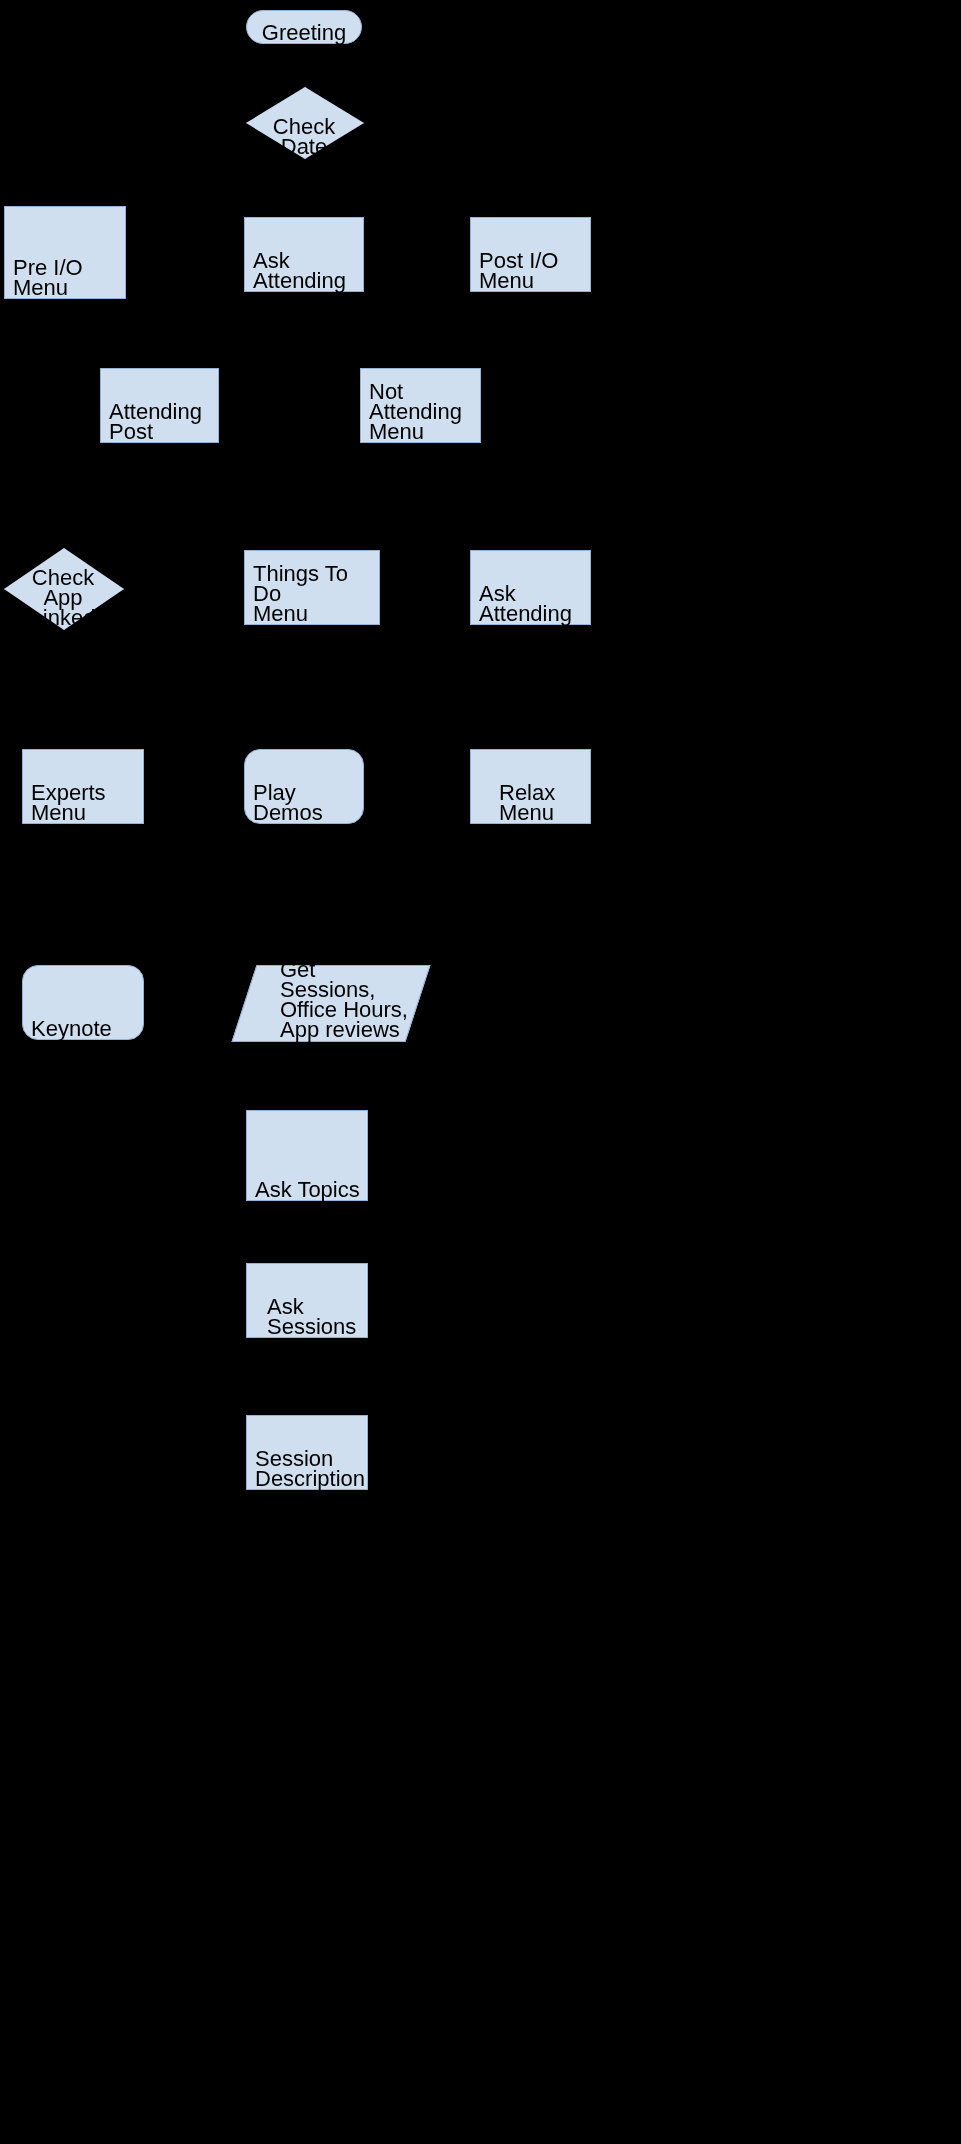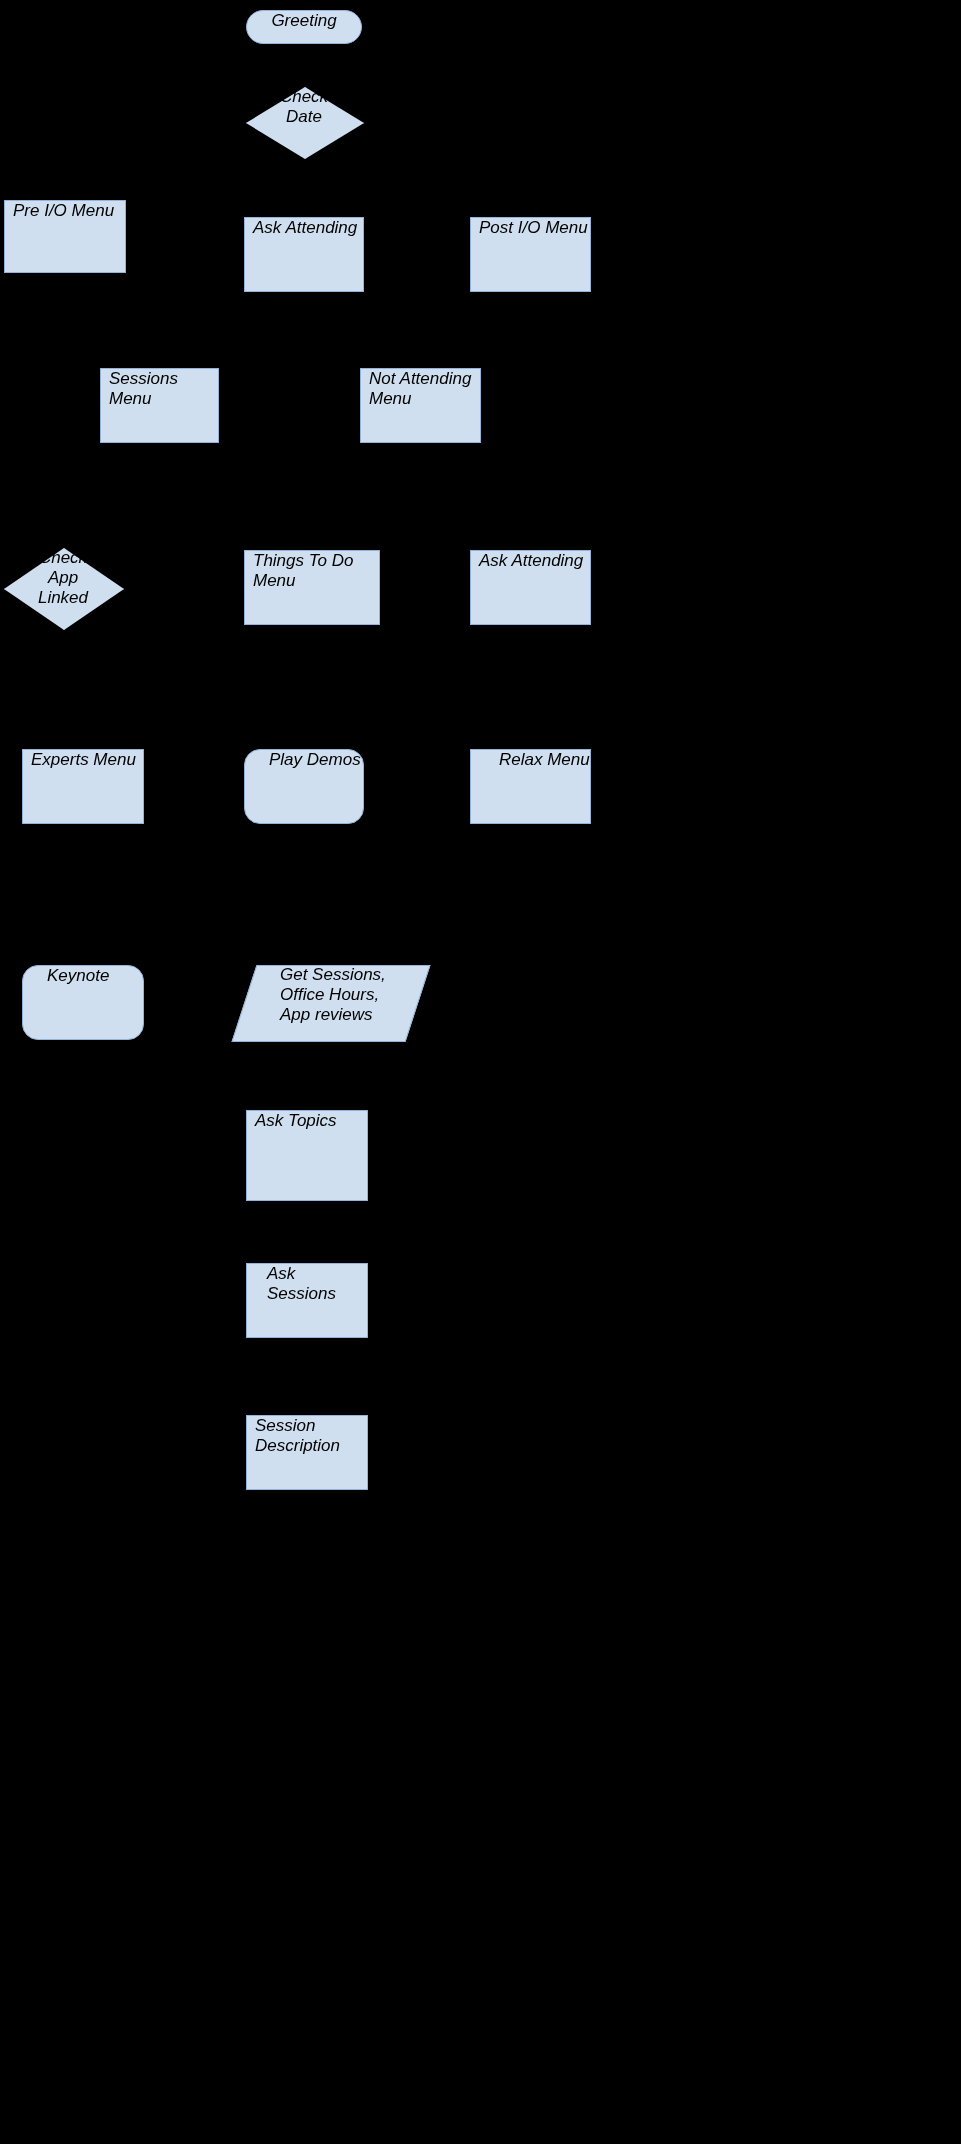--- a/index.html
+++ b/index.html
@@ -18,40 +18,39 @@
     position: absolute;
     left: 0;
     top: 0;
     width: 961px;
     height: 2144px;
   }
   .node {
     position: absolute;
     box-sizing: border-box;
     color: #000000;
-    font-size: 17px;
+    font-size: 22px;
     line-height: 20px;
     display: flex;
-    align-items: flex-start;
+    align-items: flex-end;
     white-space: pre-line;
-    font-style: italic;
   }
   
   .shape-rect {
     background: #cfdfef;
     border: 1px solid #93b3d8;
     padding-left: 8px;
     justify-content: flex-start;
   }
   
   .shape-round {
     background: #cfdfef;
     border: 1px solid #93b3d8;
     border-radius: 16px;
-    padding-left: 24px;
+    padding-left: 8px;
     justify-content: flex-start;
   }
   
   .shape-stadium {
     background: #cfdfef;
     border: 1px solid #93b3d8;
     border-radius: 999px;
     justify-content: center;
     text-align: center;
   }
@@ -106,24 +105,24 @@
     z-index: 1;
   }
 </style>
 </head>
 <body>
 
 <div id="canvas">
     <div class="node shape-stadium" style="left: 246px; top: 10px; width: 116px; height: 34px;"><span class="node-label">Greeting</span></div>
     <div class="node shape-diamond" style="left: 246px; top: 87px; width: 116px; height: 70px;"><div class="diamond-bg"></div><span class="diamond-label">Check
 Date</span></div>
-    <div class="node shape-rect" style="left: 4px; top: 200px; width: 122px; height: 73px;"><span class="node-label">Pre I/O Menu</span></div>
+    <div class="node shape-rect" style="left: 4px; top: 206px; width: 122px; height: 93px;"><span class="node-label">Pre I/O Menu</span></div>
     <div class="node shape-rect" style="left: 244px; top: 217px; width: 120px; height: 75px;"><span class="node-label">Ask Attending</span></div>
     <div class="node shape-rect" style="left: 470px; top: 217px; width: 121px; height: 75px;"><span class="node-label">Post I/O Menu</span></div>
-    <div class="node shape-rect" style="left: 100px; top: 368px; width: 119px; height: 75px;"><span class="node-label">Sessions Menu</span></div>
+    <div class="node shape-rect" style="left: 100px; top: 368px; width: 119px; height: 75px;"><span class="node-label">Attending Post</span></div>
     <div class="node shape-rect" style="left: 360px; top: 368px; width: 121px; height: 75px;"><span class="node-label">Not Attending
 Menu</span></div>
     <div class="node shape-diamond" style="left: 4px; top: 548px; width: 118px; height: 80px;"><div class="diamond-bg"></div><span class="diamond-label">Check
 App
 Linked</span></div>
     <div class="node shape-rect" style="left: 244px; top: 550px; width: 136px; height: 75px;"><span class="node-label">Things To Do
 Menu</span></div>
     <div class="node shape-rect" style="left: 470px; top: 550px; width: 121px; height: 75px;"><span class="node-label">Ask Attending</span></div>
     <div class="node shape-rect" style="left: 22px; top: 749px; width: 122px; height: 75px;"><span class="node-label">Experts Menu</span></div>
     <div class="node shape-round" style="left: 244px; top: 749px; width: 120px; height: 75px;"><span class="node-label">Play Demos</span></div>

